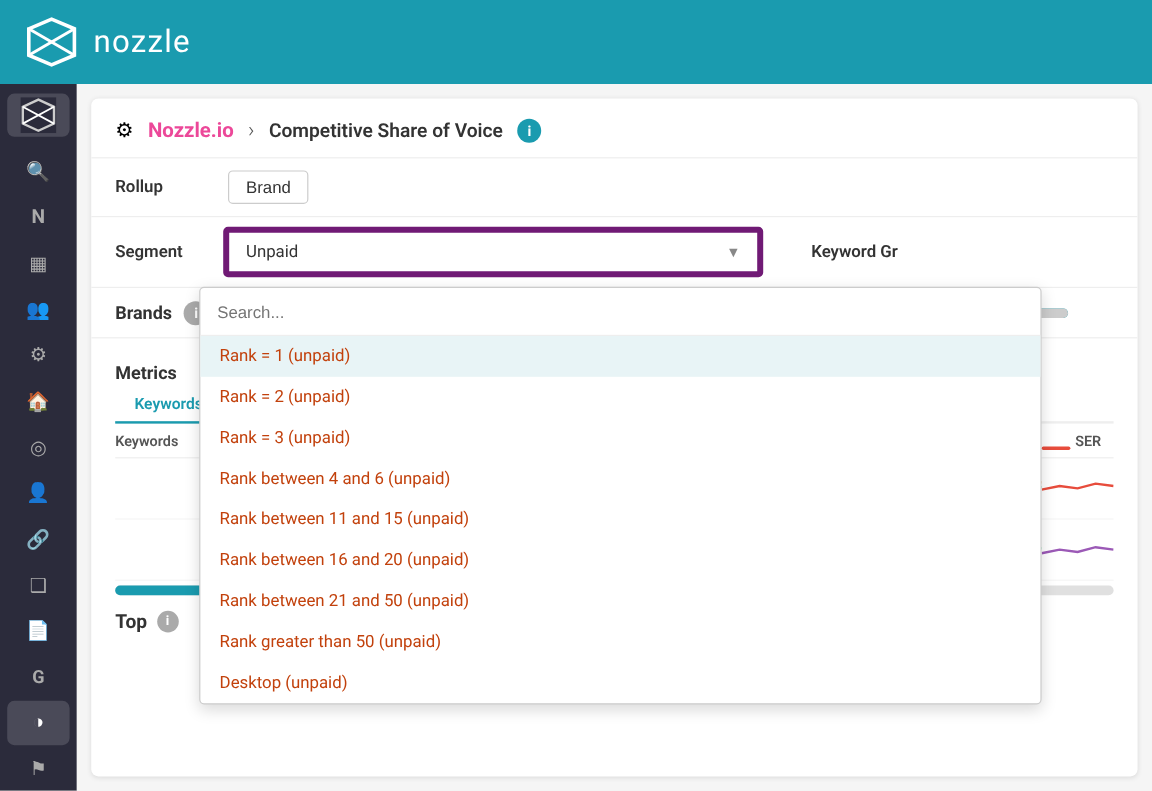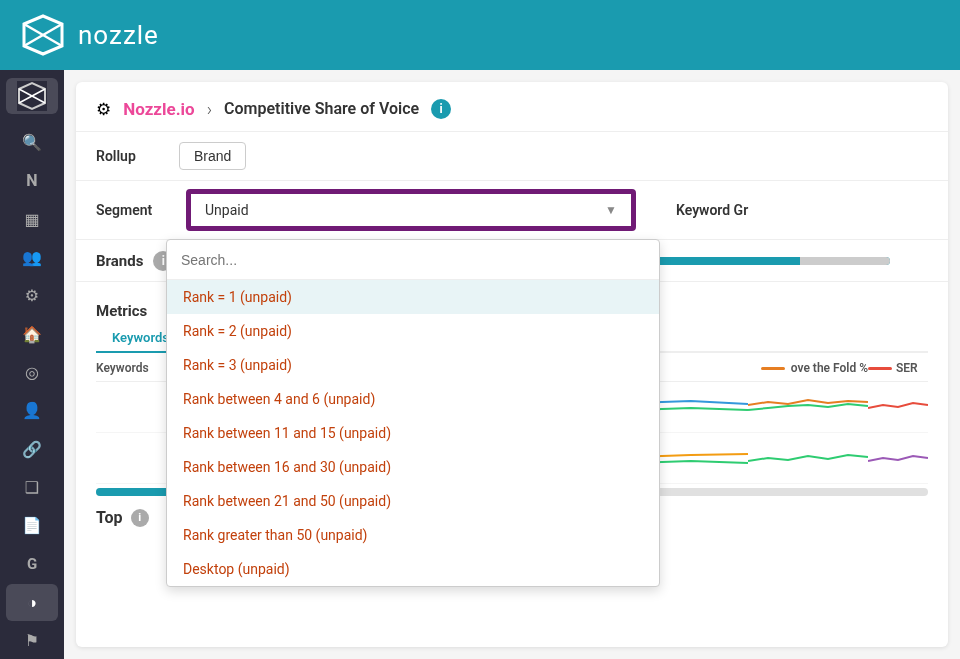--- a/index.html
+++ b/index.html
@@ -127,21 +127,21 @@
       align-items: center;
       justify-content: center;
       cursor: pointer;
     }
 
     
     .controls-row {
       display: flex;
       align-items: center;
       padding: 10px 20px;
-      gap: 13px;
+      gap: 24px;
       border-bottom: 1px solid #eee;
     }
     .control-label {
       font-weight: 600;
       font-size: 14px;
       color: #333;
       min-width: 70px;
     }
     .rollup-btn {
       background: white;
@@ -185,21 +185,21 @@
       font-weight: 600;
       color: #333;
       padding-left: 20px;
     }
 
     
     .dropdown-overlay {
       position: absolute;
       top: 100%;
       left: 90px;
-      width: 494px;
+      width: 702px;
       background: white;
       border: 1px solid #ccc;
       border-radius: 4px;
       box-shadow: 0 4px 12px rgba(0,0,0,0.15);
       z-index: 100;
     }
     .dropdown-search {
       padding: 10px 14px;
       border-bottom: 1px solid #eee;
     }
@@ -381,21 +381,21 @@
 
         <div class="dropdown-overlay">
           <div class="dropdown-search">
             <input type="text" placeholder="Search..." style="">
           </div>
           <div class="dropdown-item highlighted">Rank = 1 (unpaid)</div>
           <div class="dropdown-item">Rank = 2 (unpaid)</div>
           <div class="dropdown-item">Rank = 3 (unpaid)</div>
           <div class="dropdown-item">Rank between 4 and 6 (unpaid)</div>
           <div class="dropdown-item">Rank between 11 and 15 (unpaid)</div>
-          <div class="dropdown-item">Rank between 16 and 30 (unpaid)</div>
+          <div class="dropdown-item">Rank between 16 and 20 (unpaid)</div>
           <div class="dropdown-item">Rank between 21 and 50 (unpaid)</div>
           <div class="dropdown-item">Rank greater than 50 (unpaid)</div>
           <div class="dropdown-item">Desktop (unpaid)</div>
         </div>
       </div>
 
       <div style="padding: 8px 20px; border-bottom: 1px solid #eee; display:flex; align-items:center; gap:10px;">
         <span style="font-weight:700; font-size:15px; color:#333;">Brands</span>
         <div class="info-icon" style="background:#aaa;">i</div>
         <button style="border:1px solid #ccc; border-radius:4px; padding:4px 12px; font-size:13px; background:white; cursor:pointer; color:#333;">Select Bra...</button>
@@ -415,21 +415,21 @@
       </div>
 
       <div class="table-area">
         <div class="table-header-row">
           <div class="col-keywords">Keywords</div>
           <div class="col-spacer"></div>
           <div class="col-fold" style="display:flex; align-items:center; justify-content:flex-end; gap:6px;">
             <span style="display:inline-block; width:24px; height:3px; background:#e67e22; border-radius:2px;"></span>
             <span>ove the Fold %</span>
           </div>
-          <div class="col-ser" style="display:flex; align-items:center; gap:4px;">
+          <div class="col-ser" style="display:flex; align-items:flex-end; gap:4px;">
             <span style="display:inline-block; width:24px; height:3px; background:#e74c3c; border-radius:2px;"></span>
             <span>SER</span>
           </div>
         </div>
 
         <div class="sparkline-row">
           <div class="sparkline-label"></div>
           <div class="sparkline-chart">
             <svg width="100%" height="30" viewBox="0 0 400 30" preserveAspectRatio="none">
               <polyline fill="none" stroke="#3498db" stroke-width="2" points="0,20 40,18 80,15 120,10 160,12 200,8 240,10 280,14 320,11 360,9 400,12"></polyline>

